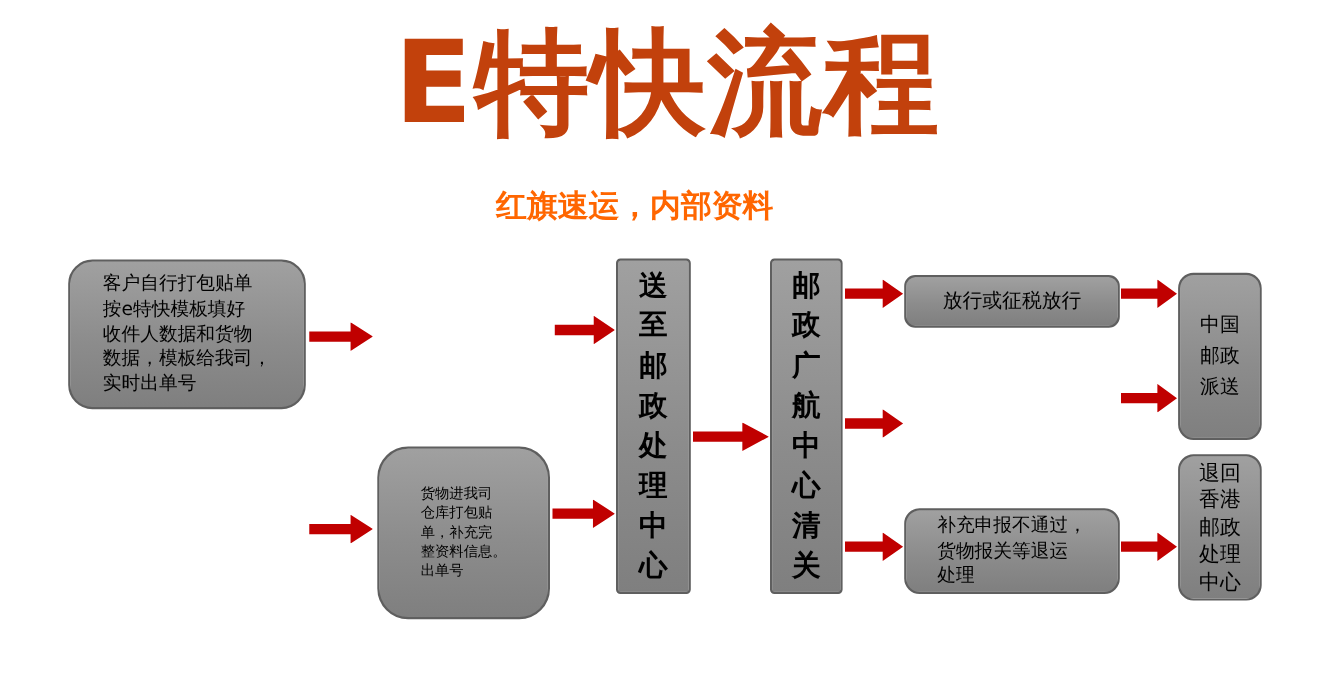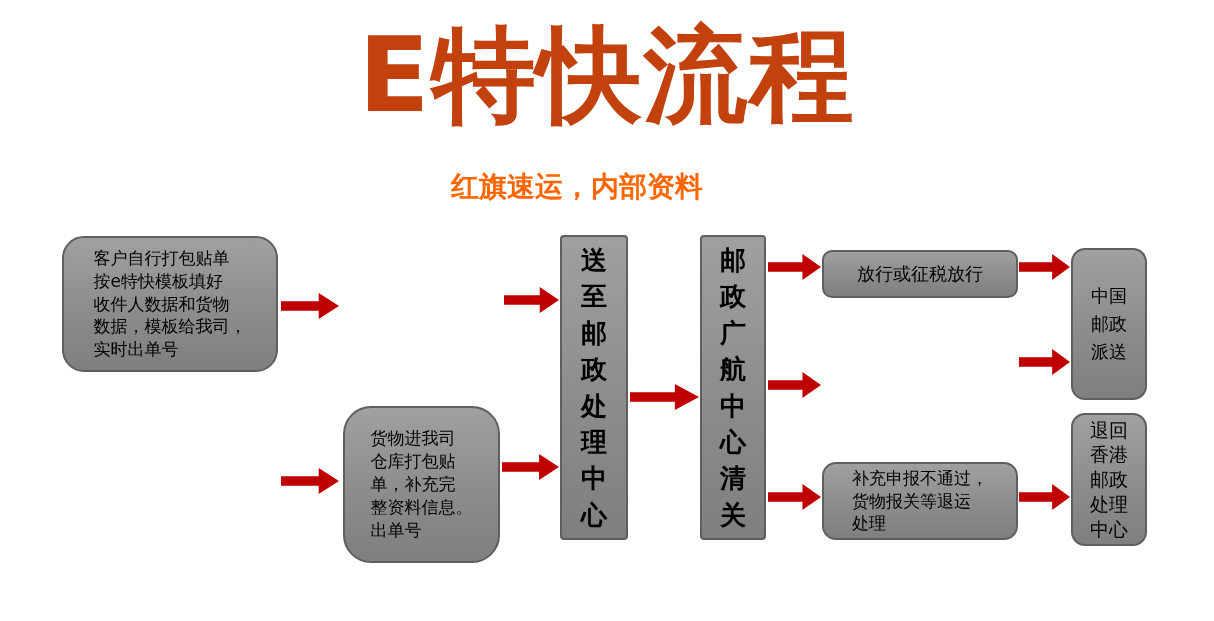--- a/index.html
+++ b/index.html
@@ -48,21 +48,21 @@
     line-height: 1.35;
     box-sizing: border-box;
   }
 
   
   .b1 { left: 62px;  top: 236px; width: 216px; height: 136px; font-size: 17px; border-radius: 22px; }
   .b2 { left: 62px;  top: 440px; width: 216px; height: 97px;  font-size: 17px; border-radius: 22px; }
 
   
   .b3 { left: 340px; top: 237px; width: 162px; height: 120px; font-size: 17px; border-radius: 28px; }
-  .b4 { left: 343px; top: 406px; width: 157px; height: 157px; font-size: 17px; border-radius: 28px; }
+  .b4 { left: 343px; top: 406px; width: 157px; height: 157px; font-size: 13px; border-radius: 28px; }
 
   
   .b5 { left: 560px; top: 235px; width: 68px; height: 305px; font-size: 26px; font-weight: 700; line-height: 1.4; border-radius: 4px; }
   .b6 { left: 700px; top: 235px; width: 66px; height: 305px; font-size: 26px; font-weight: 700; line-height: 1.4; border-radius: 4px; }
 
   
   .b7 { left: 822px; top: 250px; width: 196px; height: 48px;  font-size: 18px; border-radius: 10px; }
   .b8 { left: 822px; top: 322px; width: 196px; height: 110px; font-size: 18px; border-radius: 16px; }
   .b9 { left: 822px; top: 462px; width: 196px; height: 78px;  font-size: 17px; border-radius: 14px; }
 

